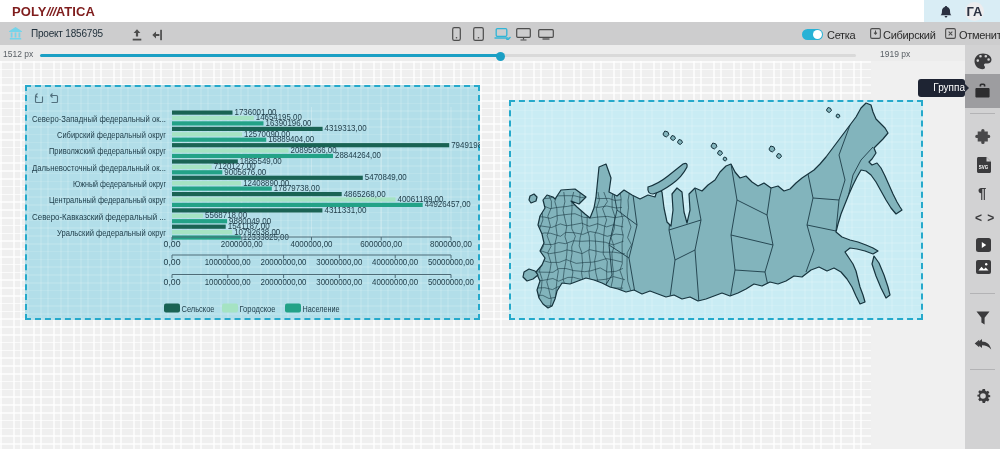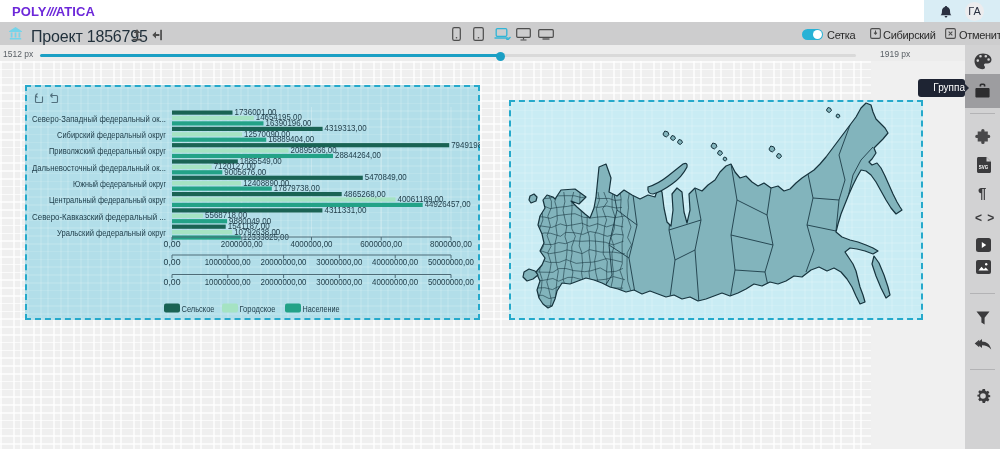--- a/index.html
+++ b/index.html
@@ -1,22 +1,22 @@
 <!DOCTYPE html>
 <html><head><meta charset="utf-8">
 <style>
 *{margin:0;padding:0;box-sizing:border-box}
 body{width:1000px;height:449px;font-family:"Liberation Sans",sans-serif;position:relative;overflow:hidden;background:#f0f0f0}
 .abs{position:absolute}
 .header{left:0;top:0;width:1000px;height:22px;background:#fff}
-.logo{left:12px;top:4px;font-size:13px;font-weight:bold;color:#6d28d9;letter-spacing:.1px}
+.logo{left:12px;top:4px;font-size:13px;font-weight:bold;color:#7f1d1d;letter-spacing:.1px}
 .hdr-right{left:924px;top:0;width:76px;height:22px;background:#d9edf5}
-.avatar{left:965px;top:1.5px;width:19px;height:19px;border-radius:50%;background:#ececee;color:#2a3040;font-size:11px;font-weight:normal;text-align:center;line-height:19px}
+.avatar{left:965px;top:1.5px;width:19px;height:19px;border-radius:50%;background:#ececee;color:#2a3040;font-size:13px;font-weight:bold;text-align:center;line-height:19px}
 .toolbar{left:0;top:22px;width:1000px;height:23px;background:#cdcdce}
-.ttl{left:31px;top:28px;font-size:16px;font-weight:500;color:#22313c;letter-spacing:-.2px}
+.ttl{left:31px;top:28px;font-size:10px;font-weight:500;color:#22313c;letter-spacing:-.2px}
 .tlabel{top:28.5px;font-size:11px;color:#2b2b2b;letter-spacing:-.3px}
 .toggle{left:802px;top:29px;width:21px;height:11px;border-radius:6px;background:#27b2d6}
 .knob{left:813px;top:30px;width:9px;height:9px;border-radius:50%;background:#fff}
 .sliderrow{left:0;top:45px;width:1000px;height:16px;background:#ececec}
 .slbl{top:49px;font-size:8.5px;color:#5a6066}
 .track1{left:40px;top:54px;width:460px;height:3px;background:#1a9fc4;border-radius:2px}
 .track2{left:500px;top:54px;width:356px;height:3px;background:#d9d9d9;border-radius:2px}
 .handle{left:496px;top:51.5px;width:9px;height:9px;border-radius:50%;background:#1a9fc4}
 .canvas{left:0;top:61px;width:871px;height:388px;background:#efefef;
  background-image:repeating-linear-gradient(to bottom,rgba(255,255,255,.7) 0 1.6px,rgba(255,255,255,0) 1.6px 7.8px),

